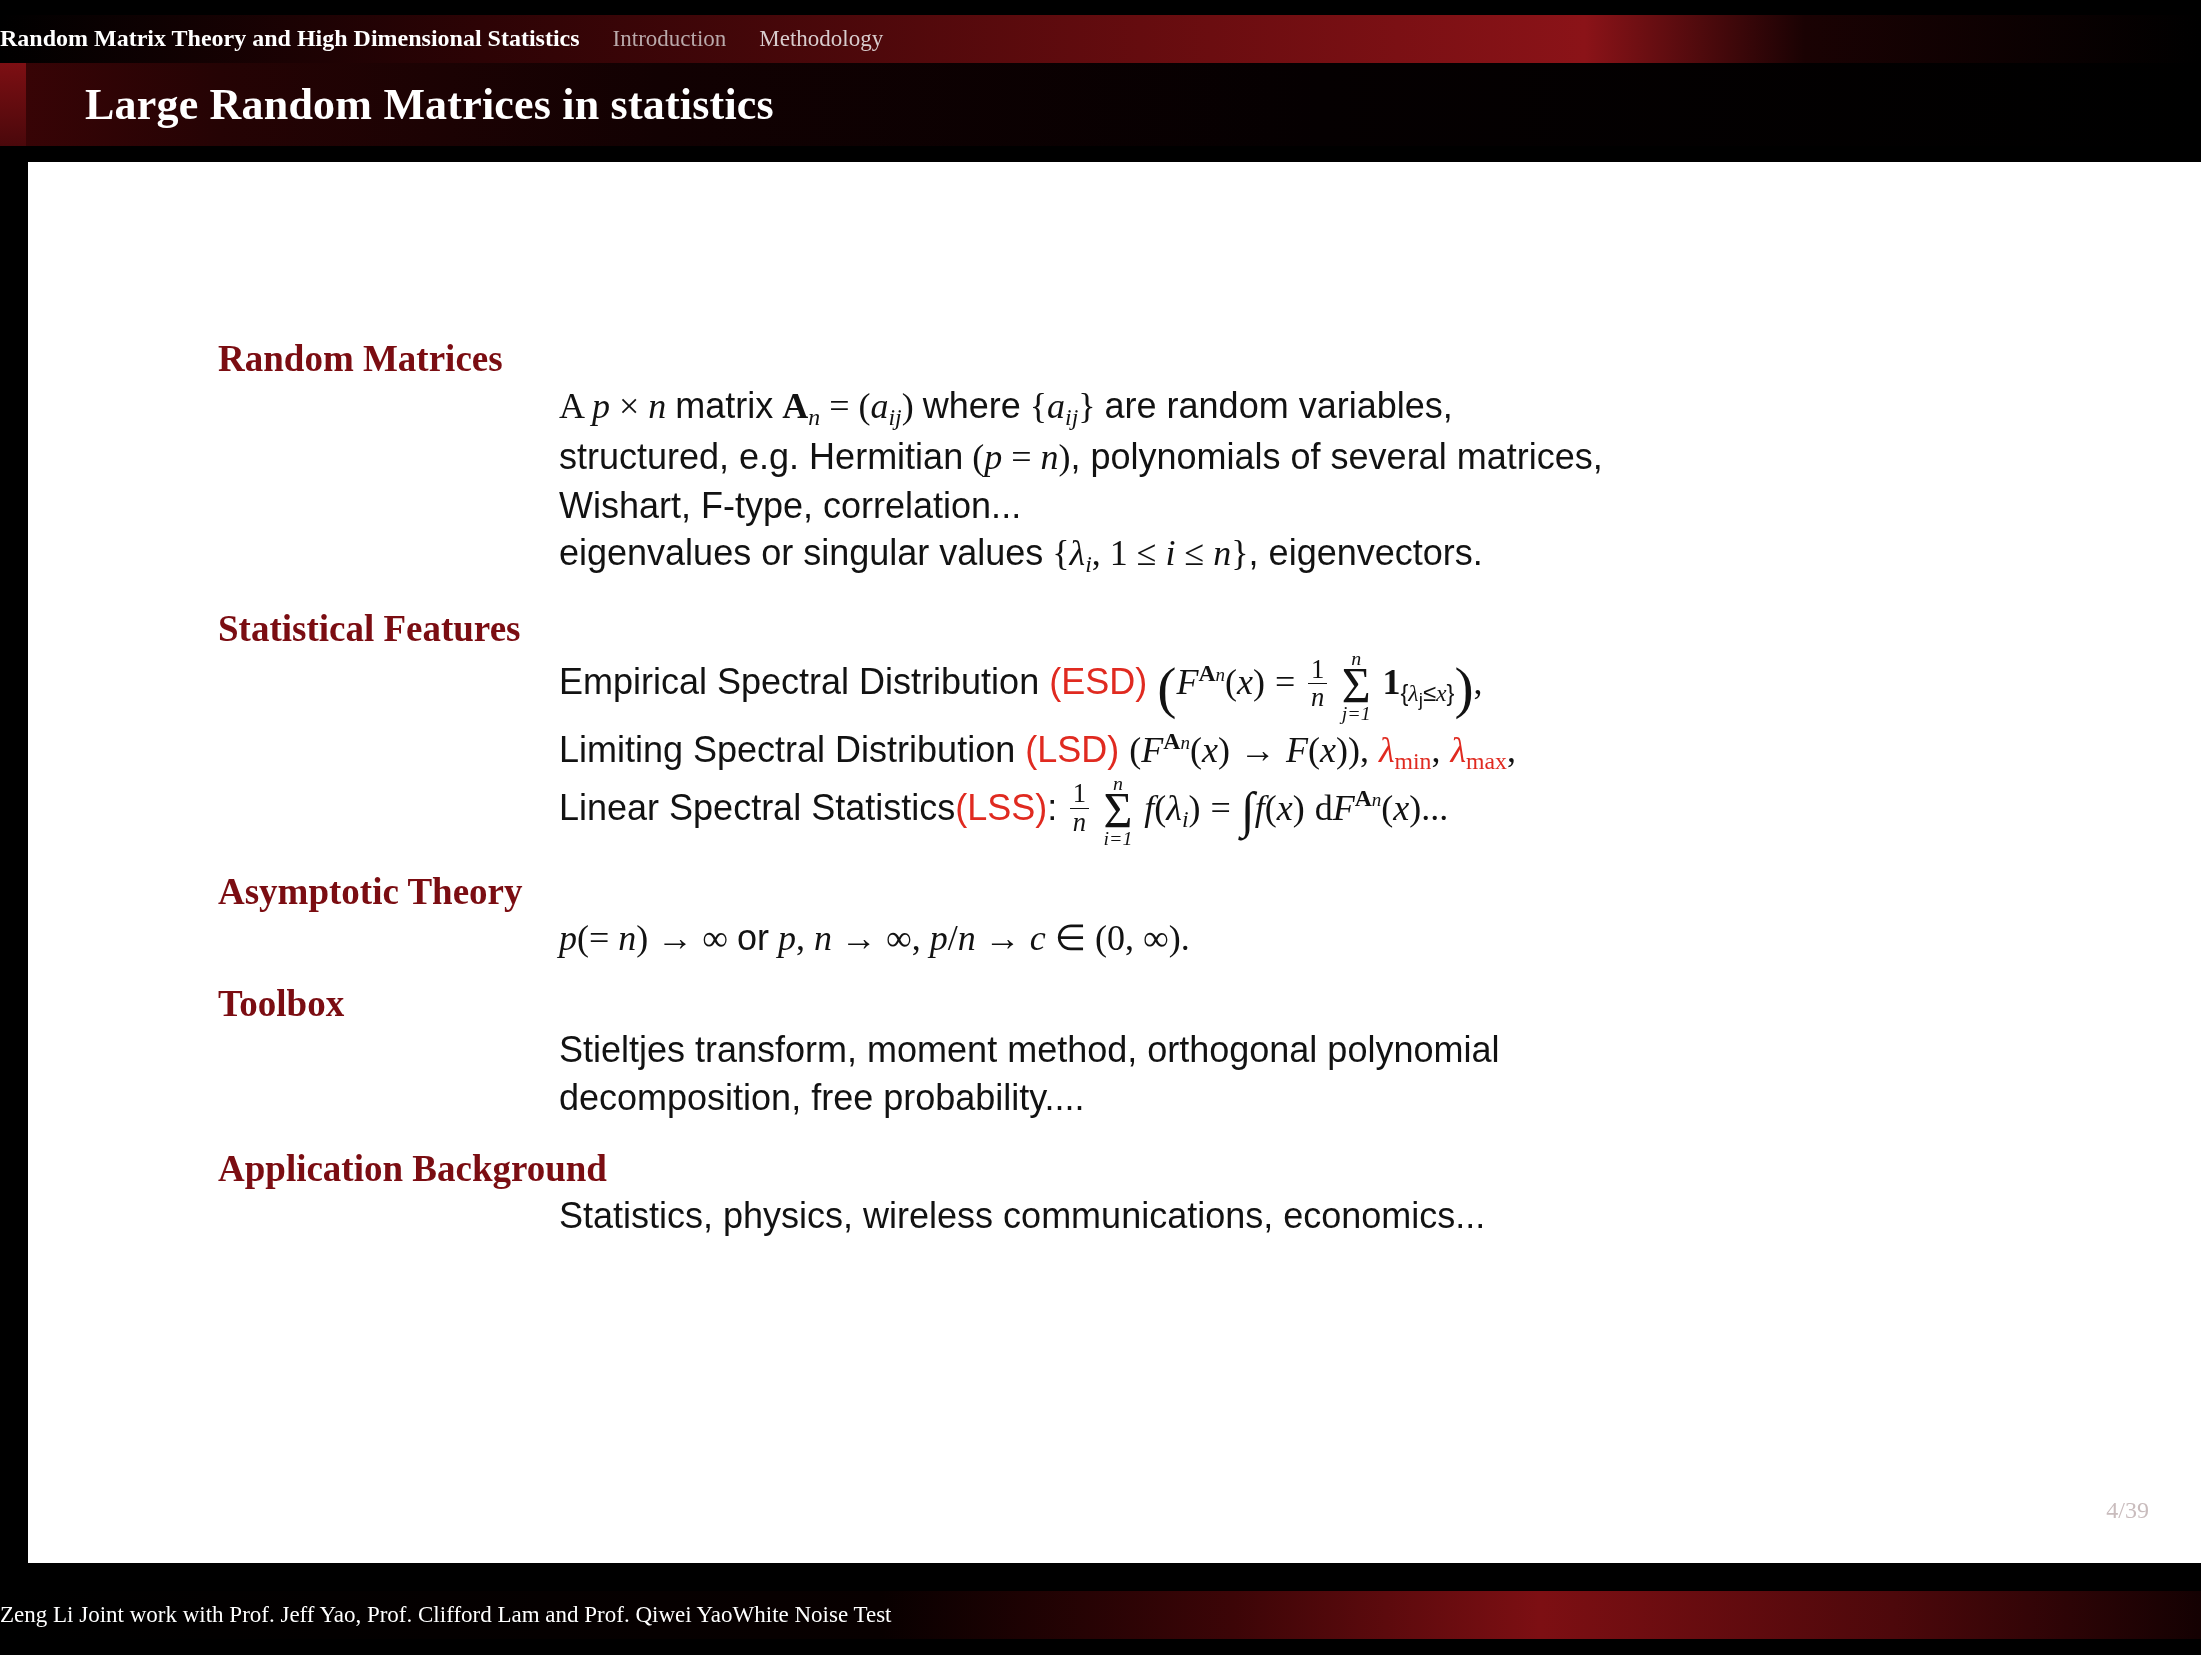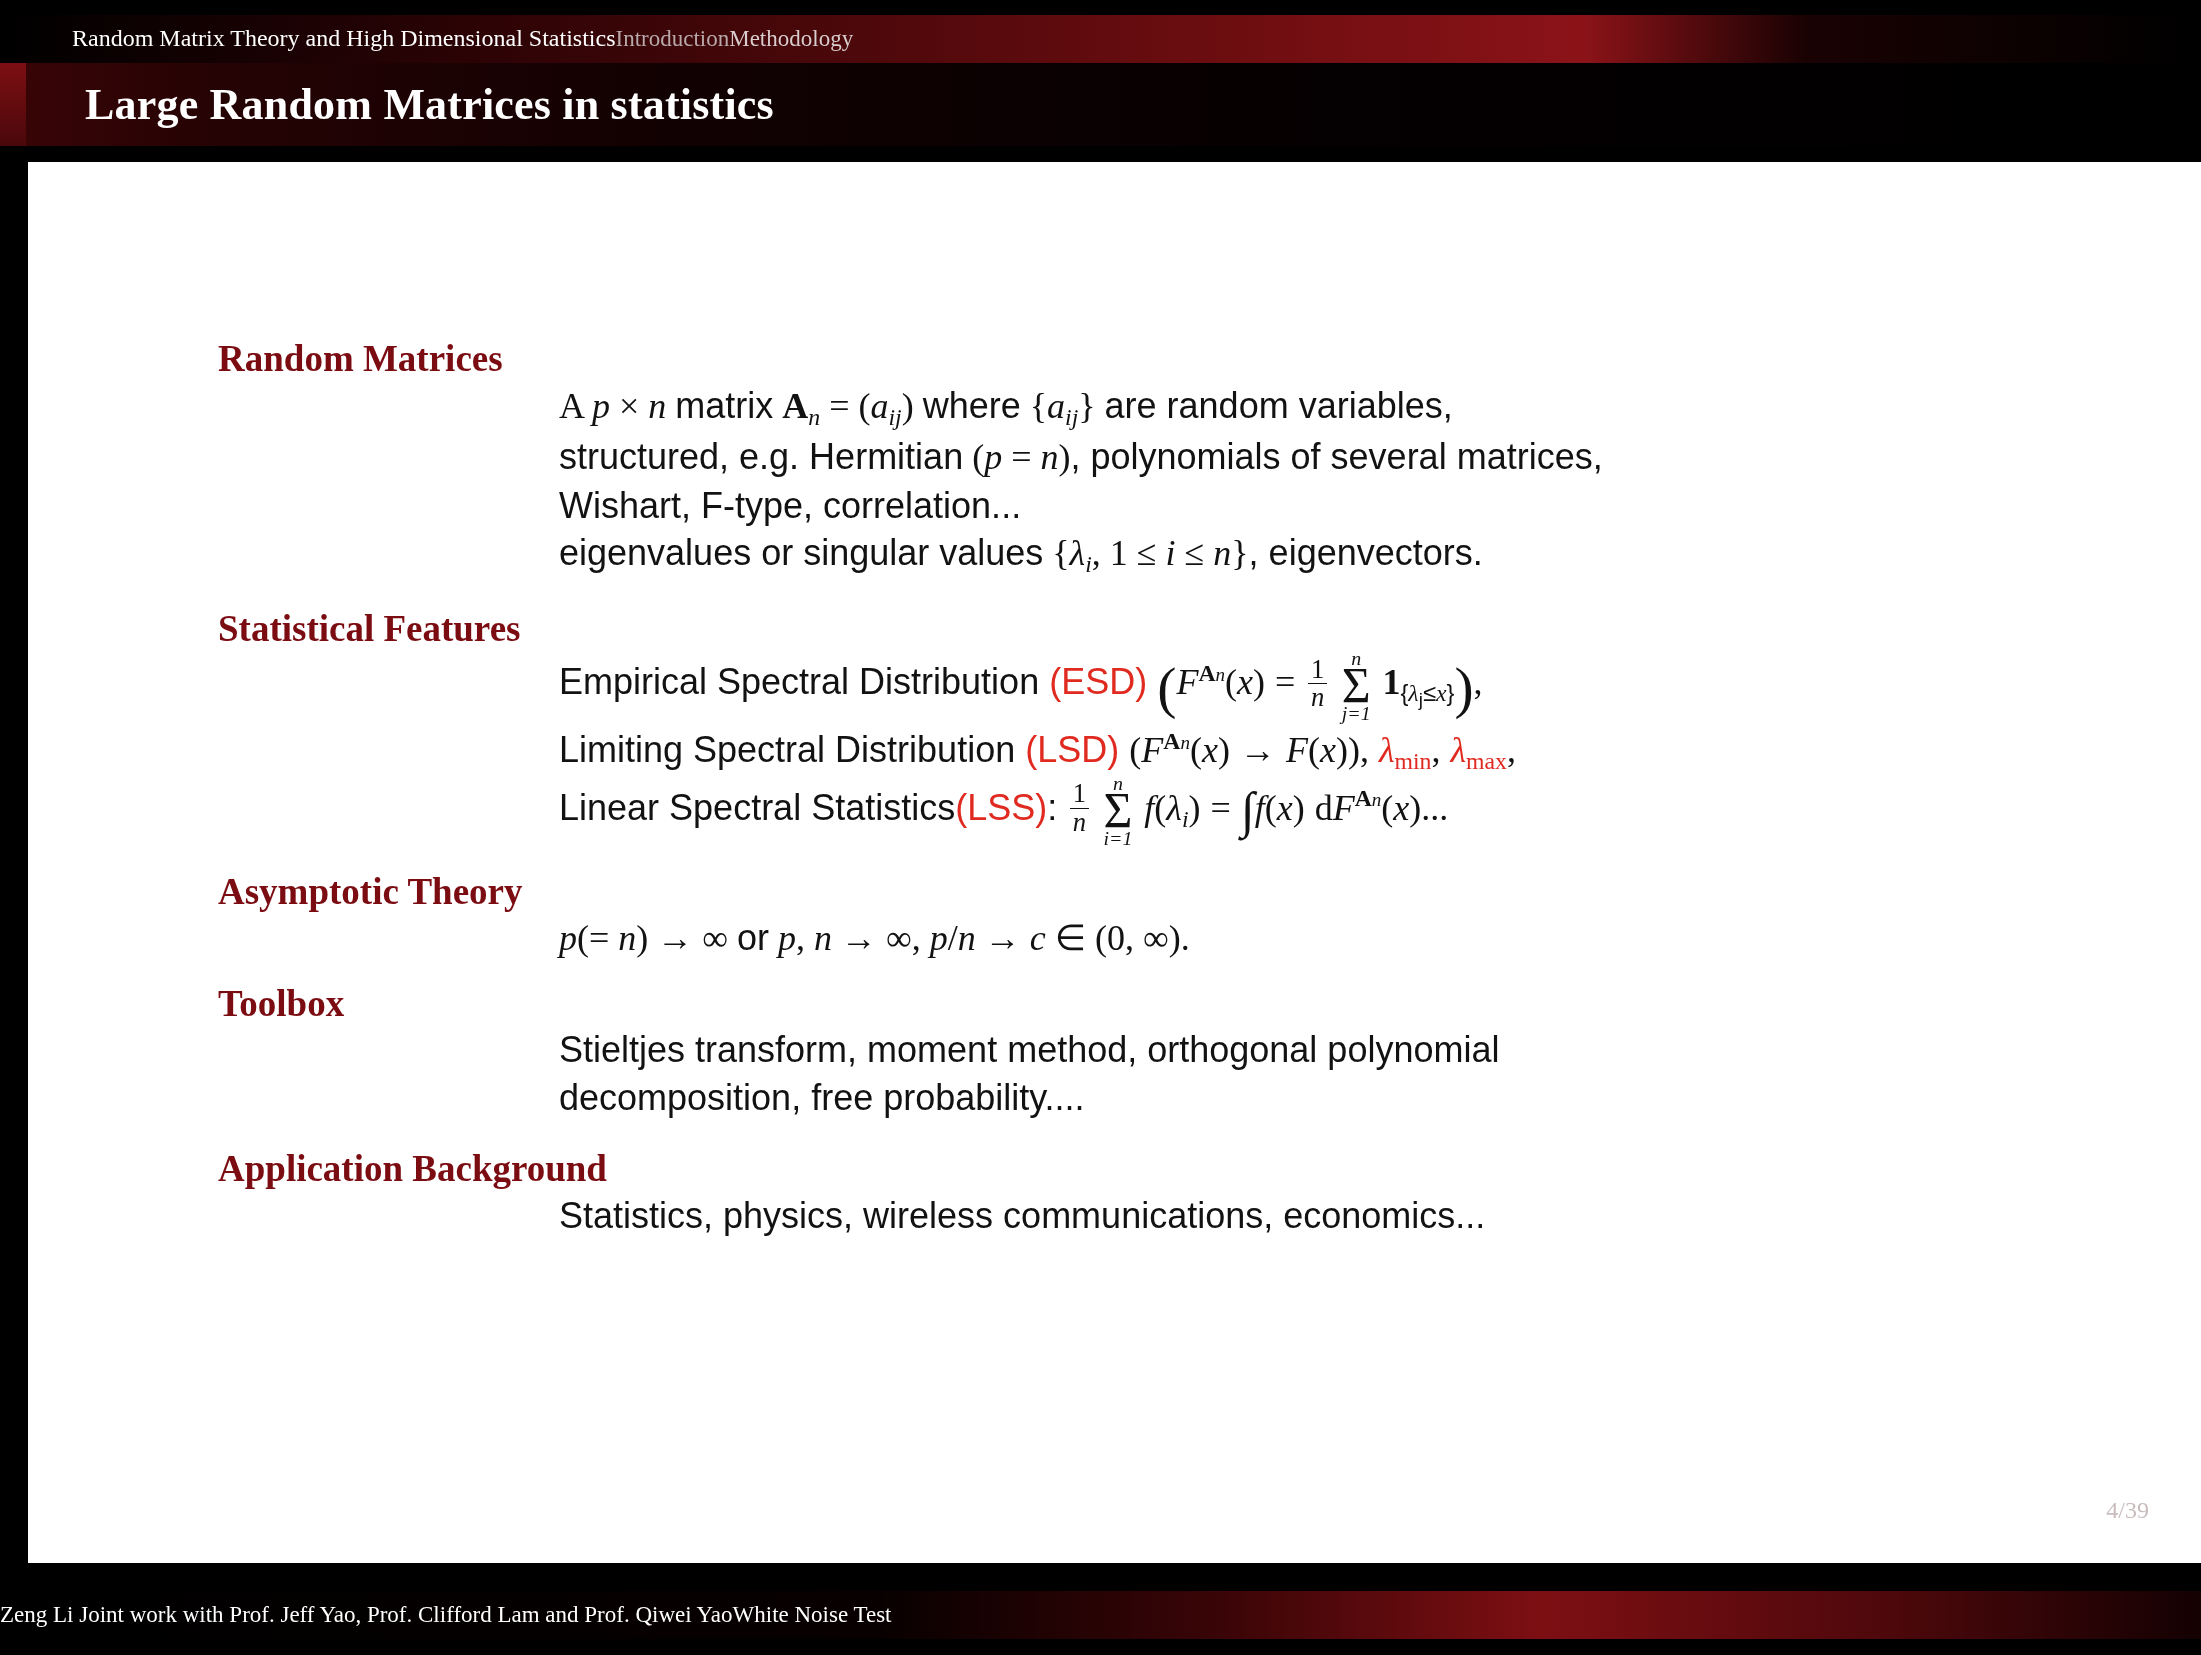--- a/index.html
+++ b/index.html
@@ -27,28 +27,28 @@
     width: 2201px;
     height: 48px;
     background: linear-gradient(to right, #000000 0%, #2d0305 22%, #6b0d10 55%, #8b1318 72%, #1a0203 82%, #000000 100%);
     display: flex;
     align-items: center;
   }
   .nav-title {
     color: #ffffff;
     font-family: "Liberation Serif", serif;
     font-size: 24px;
-    font-weight: 400;
-    padding-left: 72px;
+    font-weight: 700;
     white-space: nowrap;
   }
   .nav-item {
     color: #b9a9aa;
     font-family: "Liberation Serif", serif;
     font-size: 23px;
+    margin-left: 33px;
     white-space: nowrap;
   }
   .nav-item.active {
     color: #d8cccd;
   }
 
   
   .title-band {
     position: absolute;
     left: 0; top: 63px;

